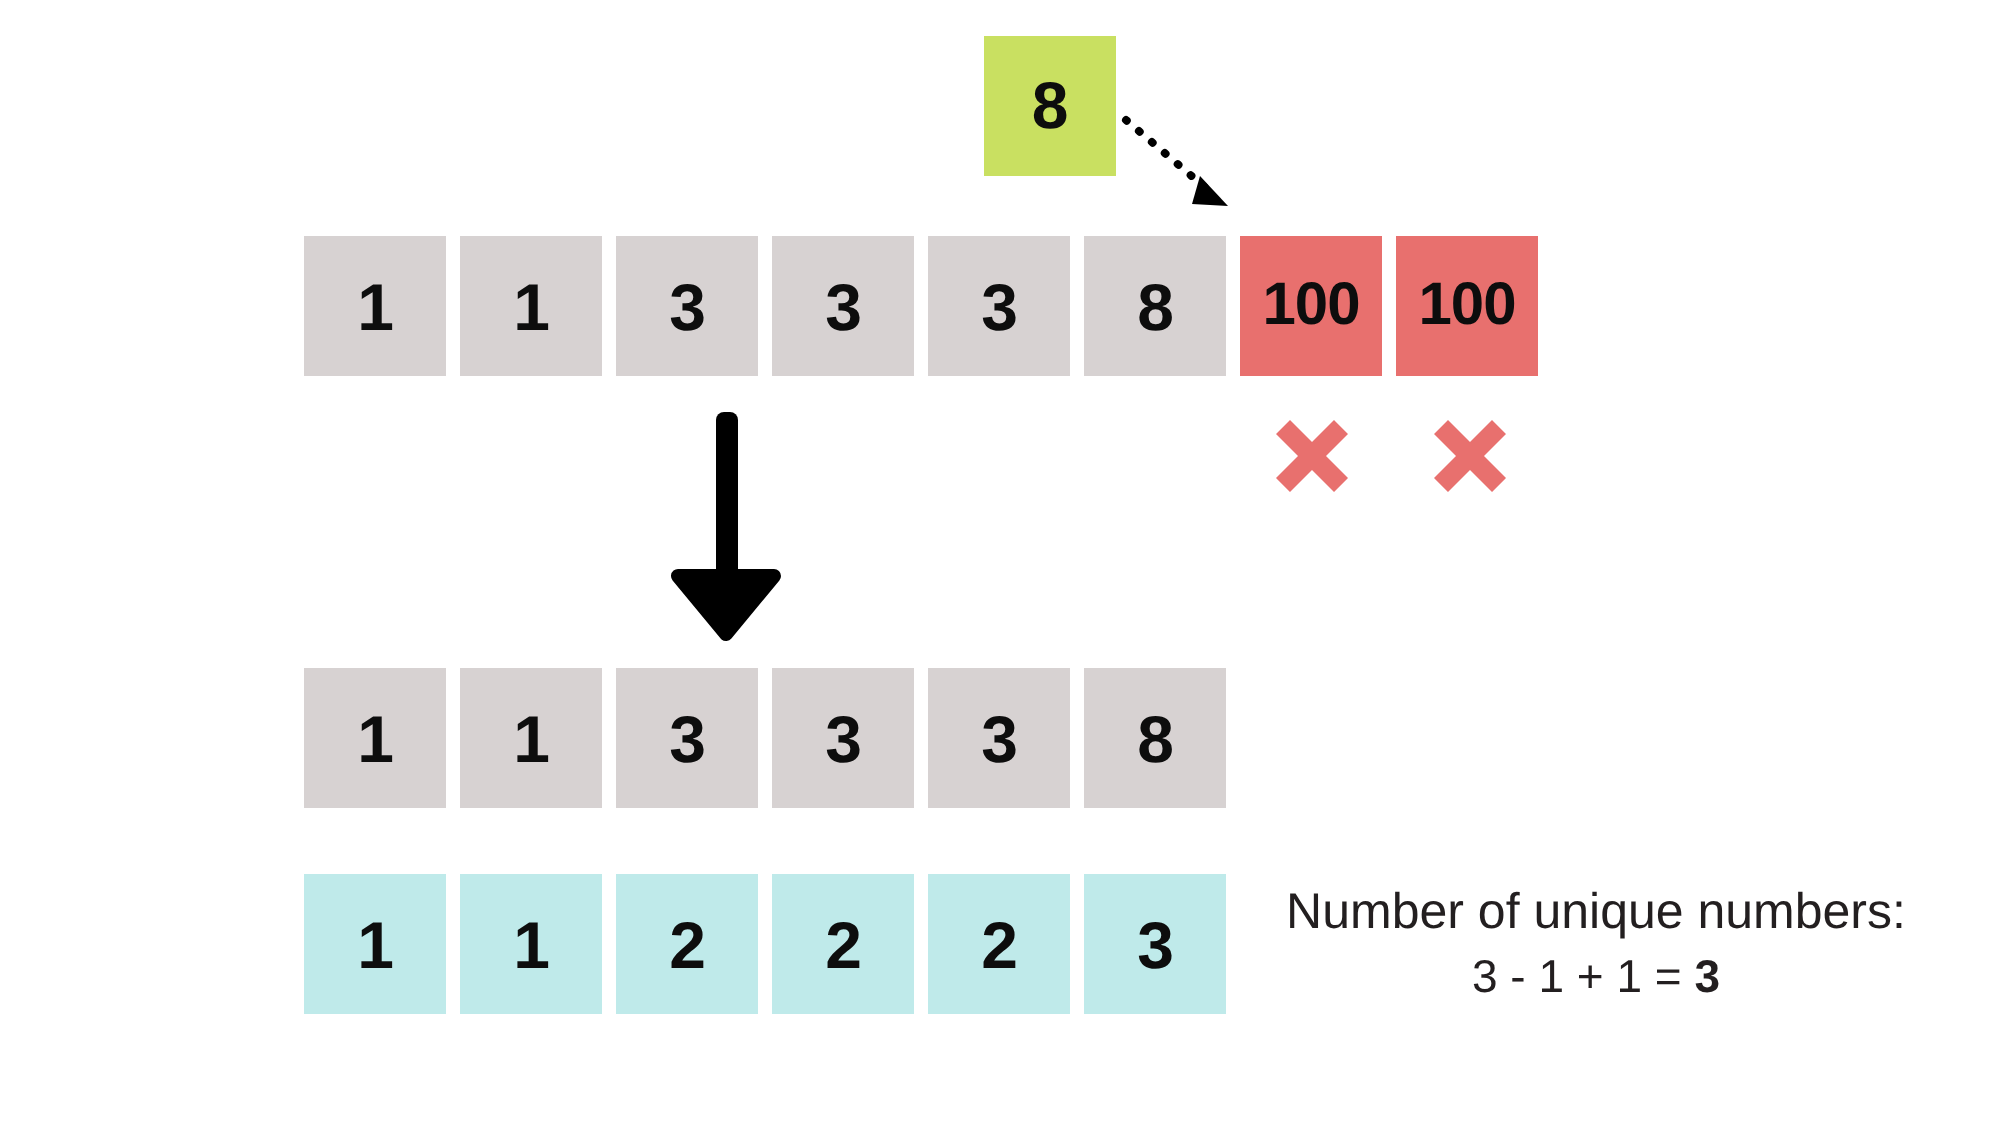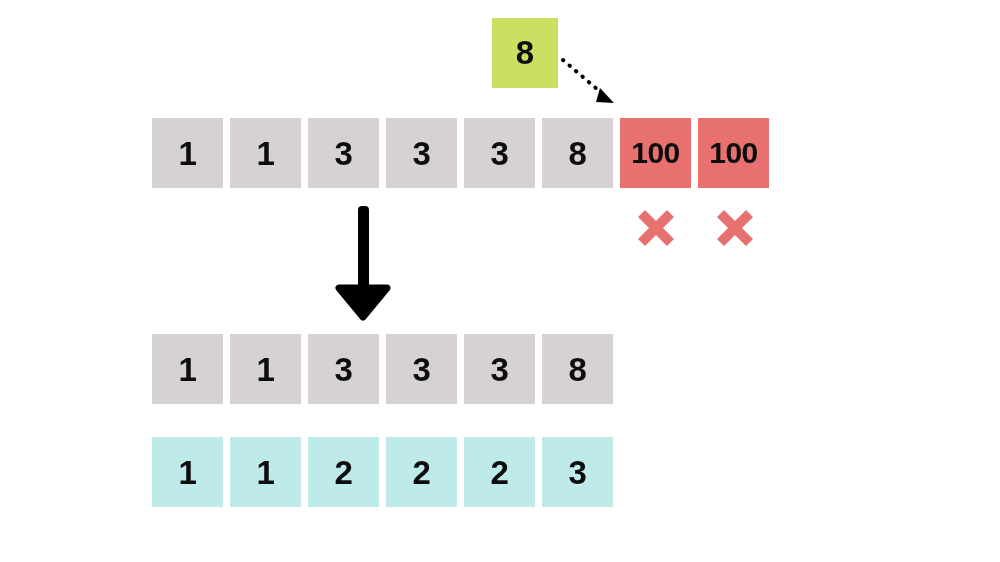--- a/index.html
+++ b/index.html
@@ -146,14 +146,18 @@
 
   <div class="row-count">
     <div class="cell cyan" style="left:152px;">1</div>
     <div class="cell cyan" style="left:230px;">1</div>
     <div class="cell cyan" style="left:308px;">2</div>
     <div class="cell cyan" style="left:386px;">2</div>
     <div class="cell cyan" style="left:464px;">2</div>
     <div class="cell cyan" style="left:542px;">3</div>
   </div>
 
+  <div class="caption">
+    <span>Number of unique numbers:</span>
+    <span class="eq"><span>3 - 1 + 1 = </span><b>3</b></span>
+  </div>
 
 </div>
 
 </body></html>

